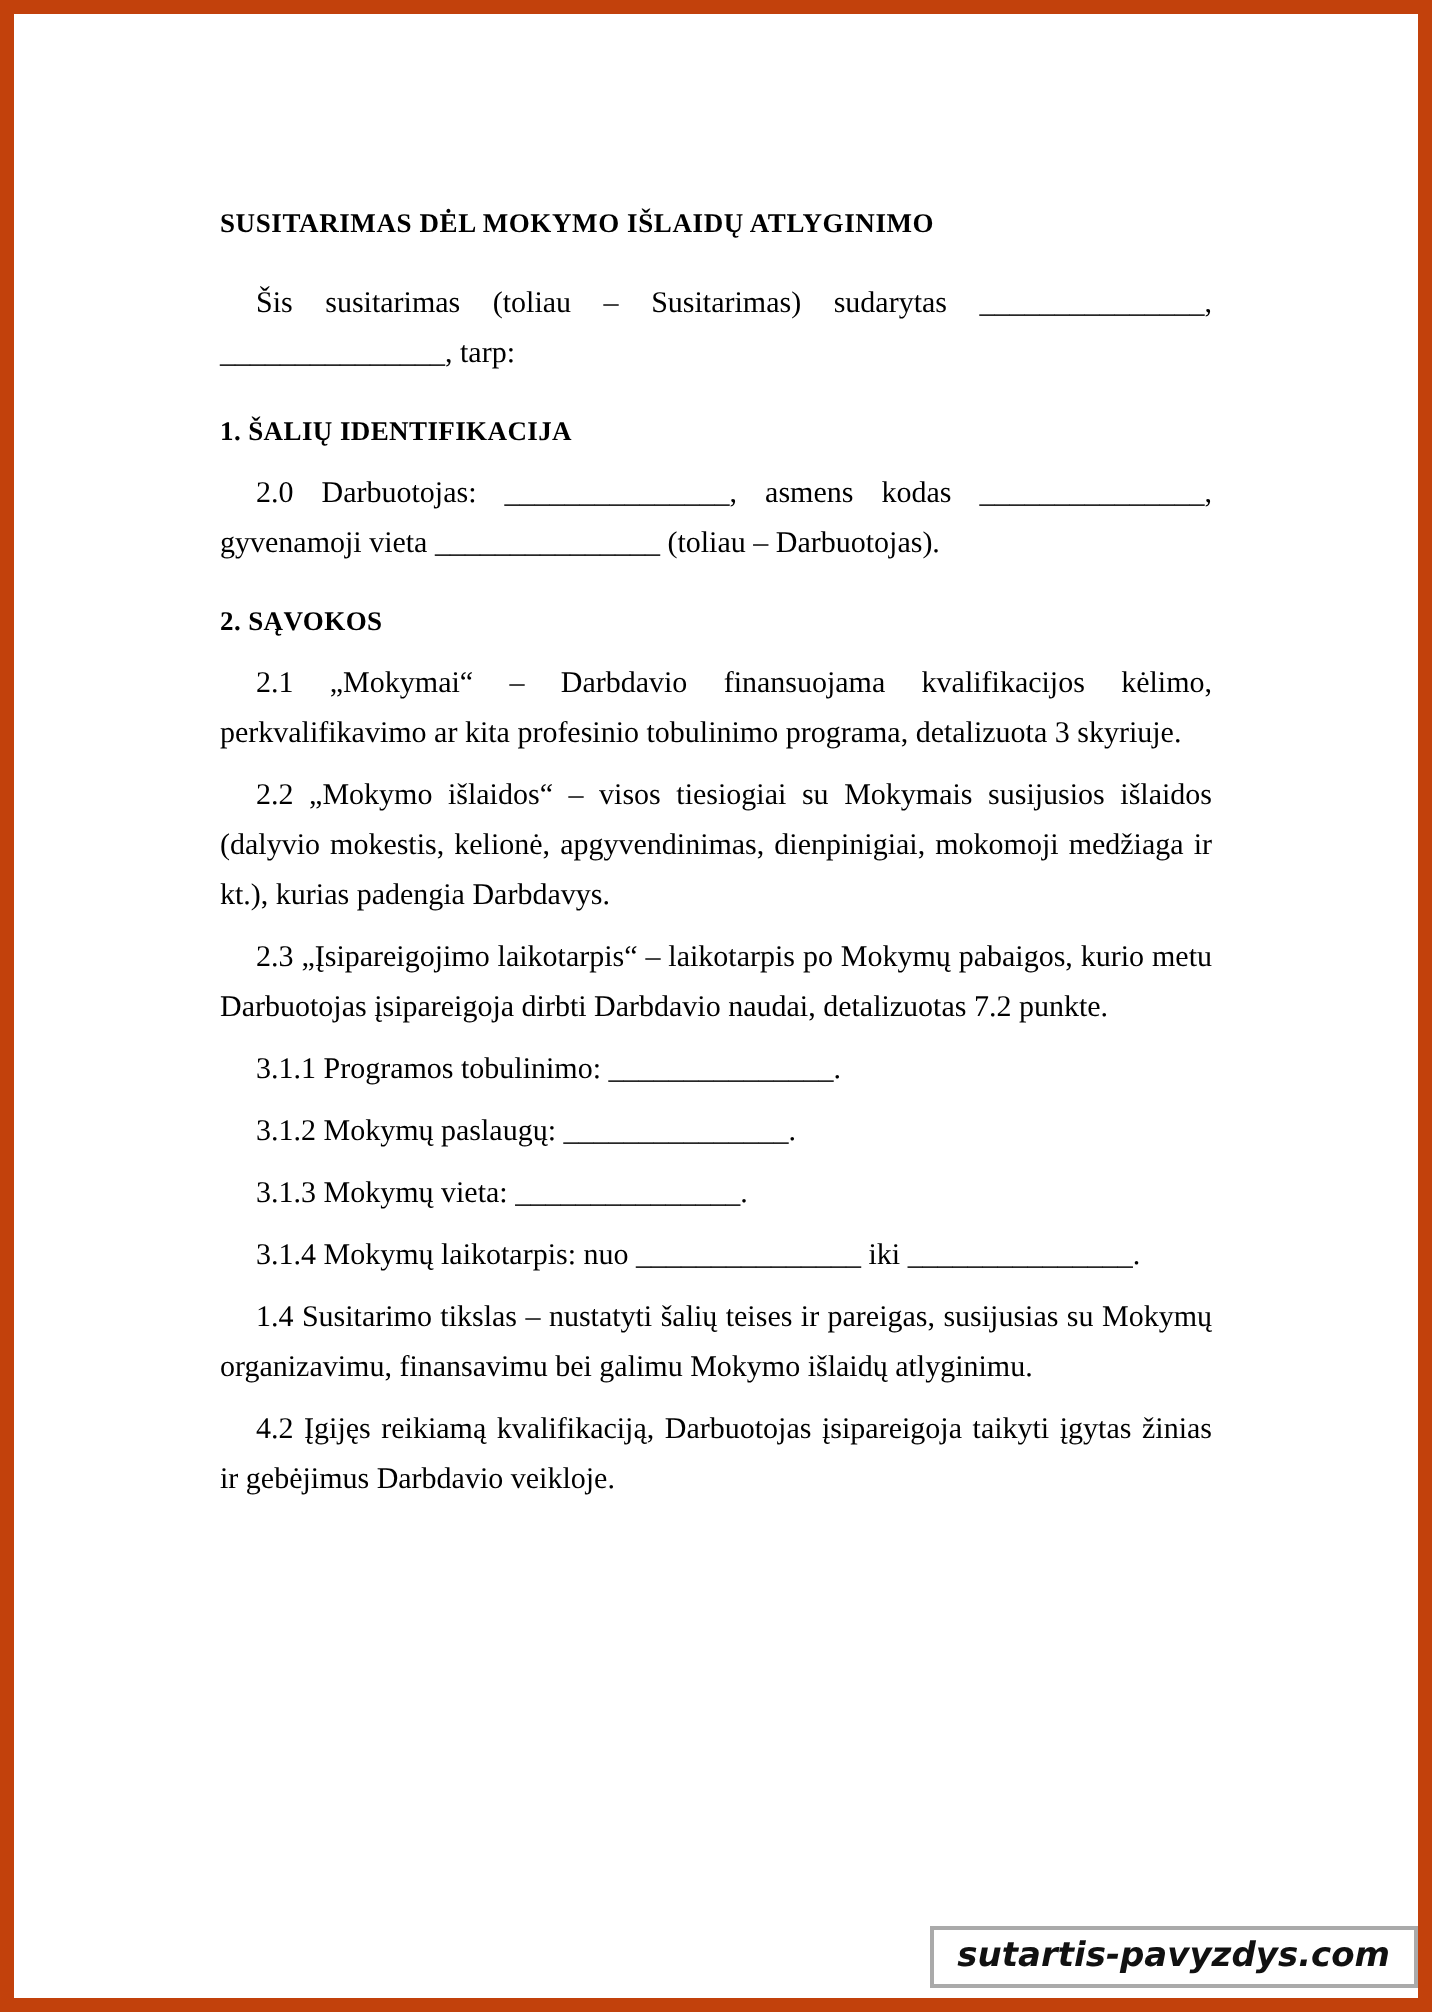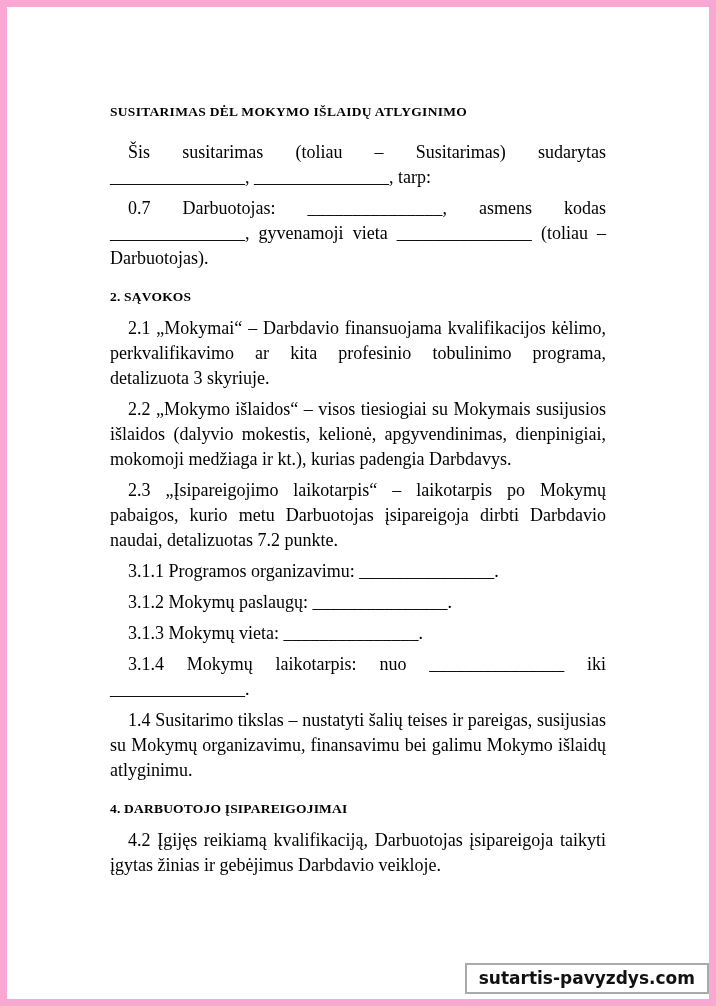--- a/index.html
+++ b/index.html
@@ -6,21 +6,21 @@
     margin: 0;
     padding: 0;
     background: #ffffff;
   }
   .page {
     position: relative;
     width: 716px;
     height: 1006px;
     box-sizing: border-box;
     background: #ffffff;
-    border: 7px solid #f9a8d4;
+    border: 7px solid #c2410c;
     font-family: "Liberation Serif", "DejaVu Serif", serif;
     color: #000000;
     overflow: hidden;
   }
   .content {
     padding: 92px 103px 0 103px;
     width: 496px;
   }
   .doc-title {
     font-size: 13.5px;
@@ -30,63 +30,64 @@
     line-height: 25px;
   }
   .section-heading {
     font-size: 13.5px;
     font-weight: bold;
     letter-spacing: 0.2px;
     margin: 13px 0 7px 0;
     line-height: 25px;
   }
   .para {
-    font-size: 18px;
+    font-size: 15px;
     line-height: 25px;
     text-align: justify;
     text-indent: 18px;
     margin: 6px 0 0 0;
   }
   .watermark {
     position: absolute;
     right: 0px;
     bottom: 5px;
     background: #ffffff;
     border: 2px solid #aaaaaa;
     padding: 3px 12px 4px 12px;
     font-family: "DejaVu Sans", "Liberation Sans", sans-serif;
     font-weight: bold;
     font-size: 17px;
     color: #111111;
     cursor: pointer;
     white-space: nowrap;
+    font-style: italic;
   }
 </style>
 </head>
 <body>
 
 <div class="page">
   <div class="content">
 
     <div class="doc-title">SUSITARIMAS DĖL MOKYMO IŠLAIDŲ ATLYGINIMO</div>
 
     <p class="para">Šis susitarimas (toliau – Susitarimas) sudarytas _______________, _______________, tarp:</p>
 
-    <p class="para">0.7 Darbuotojas: _______________, asmens kodas _______________, gyvenamoji vieta _______________ (toliau – Darbuotojas).</p>
+    <div class="section-heading">1. ŠALIŲ IDENTIFIKACIJA</div>
+    <p class="para">2.0 Darbuotojas: _______________, asmens kodas _______________, gyvenamoji vieta _______________ (toliau – Darbuotojas).</p>
 
     <div class="section-heading">2. SĄVOKOS</div>
     <p class="para">2.1 „Mokymai“ – Darbdavio finansuojama kvalifikacijos kėlimo, perkvalifikavimo ar kita profesinio tobulinimo programa, detalizuota 3 skyriuje.</p>
     <p class="para">2.2 „Mokymo išlaidos“ – visos tiesiogiai su Mokymais susijusios išlaidos (dalyvio mokestis, kelionė, apgyvendinimas, dienpinigiai, mokomoji medžiaga ir kt.), kurias padengia Darbdavys.</p>
     <p class="para">2.3 „Įsipareigojimo laikotarpis“ – laikotarpis po Mokymų pabaigos, kurio metu Darbuotojas įsipareigoja dirbti Darbdavio naudai, detalizuotas 7.2 punkte.</p>
 
-    <p class="para">3.1.1 Programos organizavimu: _______________.</p>
+    <p class="para">3.1.1 Programos tobulinimo: _______________.</p>
     <p class="para">3.1.2 Mokymų paslaugų: _______________.</p>
     <p class="para">3.1.3 Mokymų vieta: _______________.</p>
     <p class="para">3.1.4 Mokymų laikotarpis: nuo _______________ iki _______________.</p>
     <p class="para">1.4 Susitarimo tikslas – nustatyti šalių teises ir pareigas, susijusias su Mokymų organizavimu, finansavimu bei galimu Mokymo išlaidų atlyginimu.</p>
 
-    <div class="section-heading">4. DARBUOTOJO ĮSIPAREIGOJIMAI</div>
     <p class="para">4.2 Įgijęs reikiamą kvalifikaciją, Darbuotojas įsipareigoja taikyti įgytas žinias ir gebėjimus Darbdavio veikloje.</p>
 
   </div>
 
   <div class="watermark">sutartis-pavyzdys.com</div>
 </div>
 
 </body></html>

